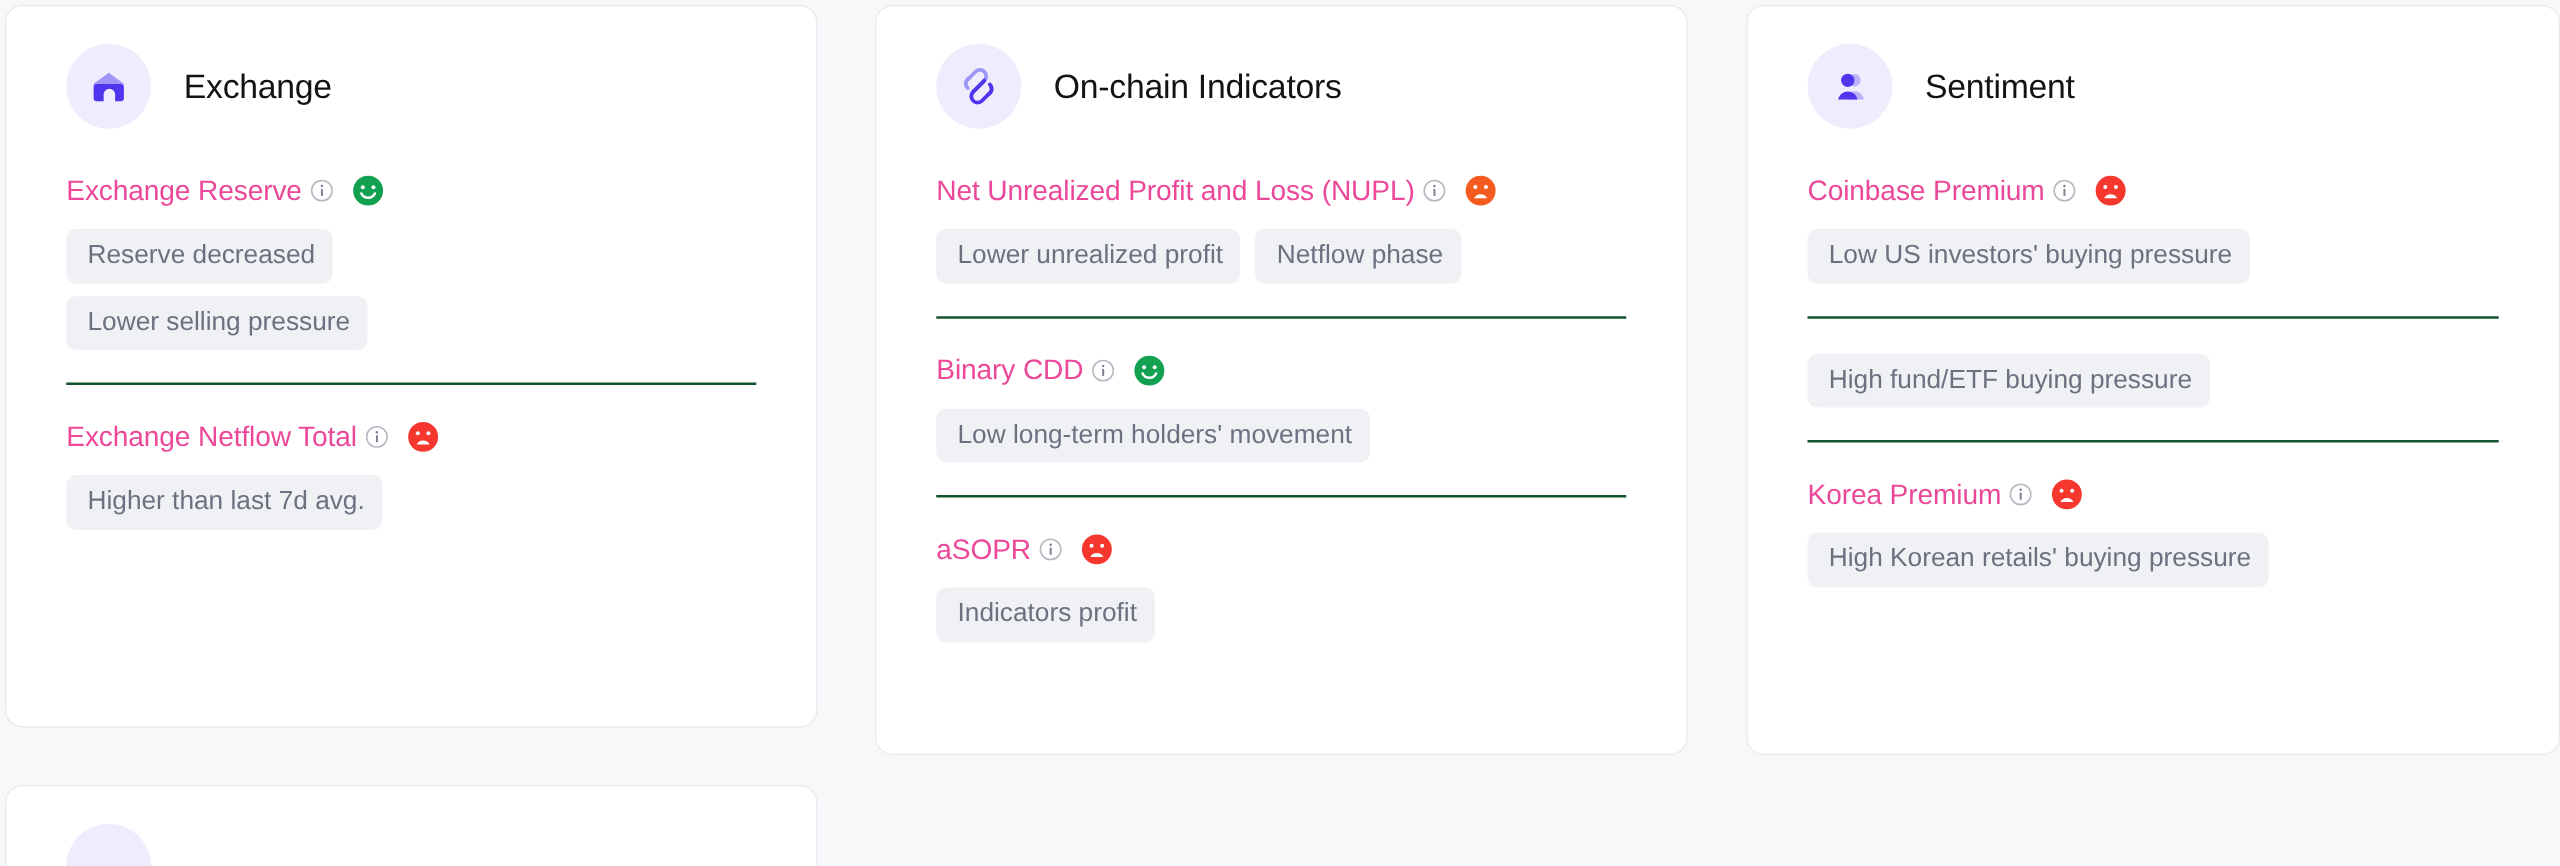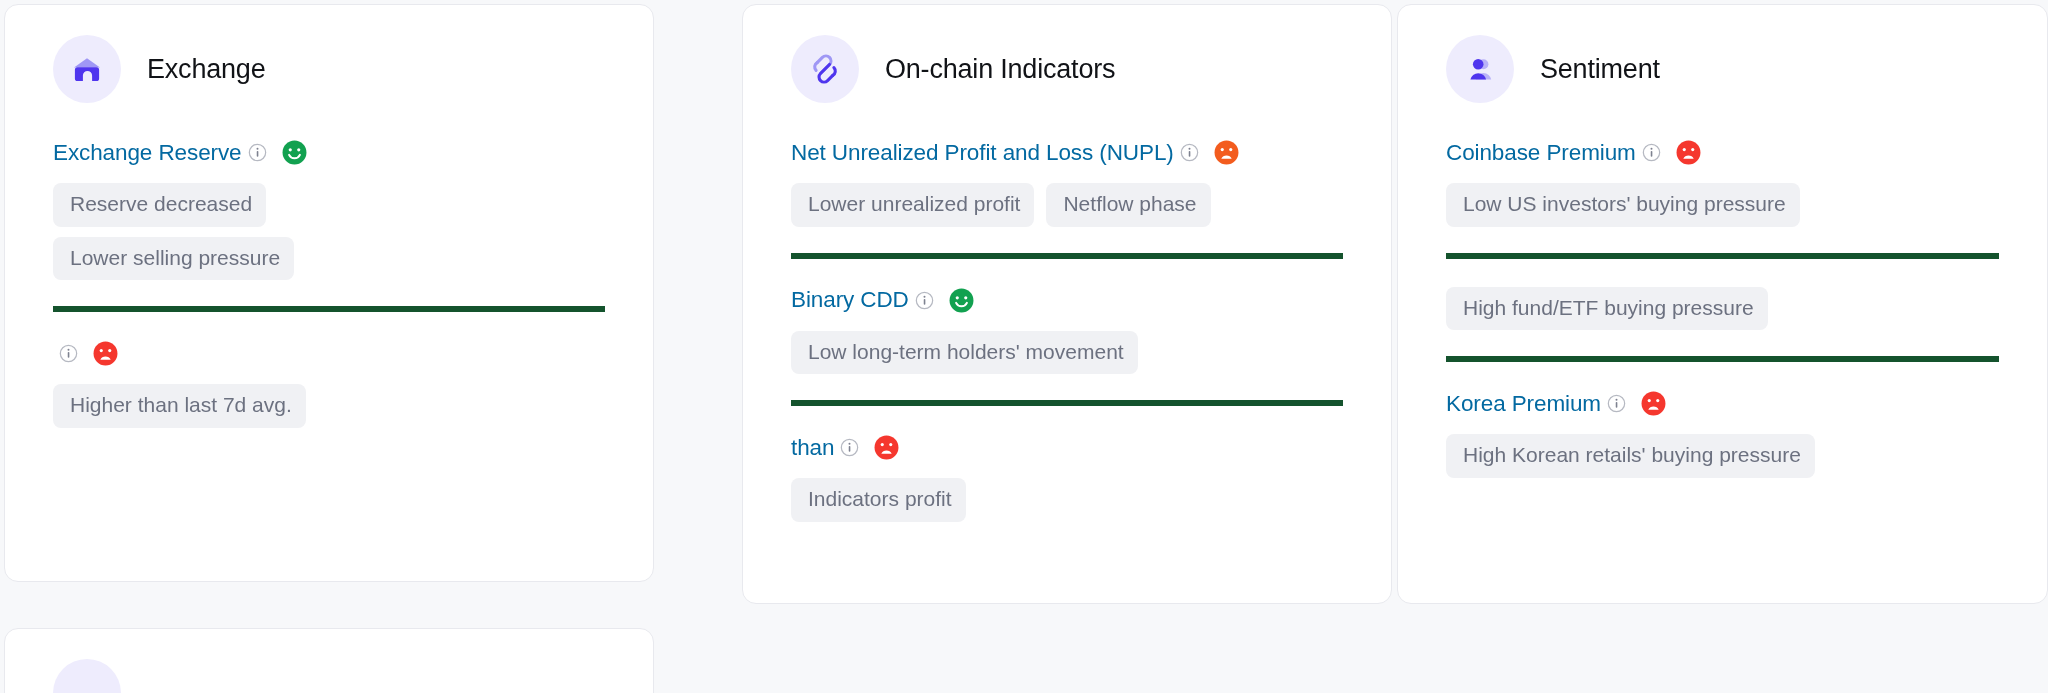--- a/index.html
+++ b/index.html
@@ -23,21 +23,21 @@
 
   
   .column {
     position: absolute;
     top: 4px;
     display: flex;
     flex-direction: column;
     gap: 46px;
   }
   .col-1 { left: 4px;    width: 650px; }
-  .col-2 { left: 742px;  width: 650px; }
+  .col-2 { left: 700px;  width: 650px; }
   .col-3 { left = 1397px; }
   .col-3 { left: 1397px; width: 651px; }
 
   
   .card {
     background: #ffffff;
     border: 1px solid #e8e9ee;
     border-radius: 14px;
     padding: 30px 48px 34px 48px;
   }
@@ -68,33 +68,33 @@
     color: #111317;
     font-weight: 400;
     letter-spacing: -0.2px;
   }
 
   
   .metric {
     padding-top: 2px;
   }
   .metric + .metric {
-    border-top: 6px solid #14532d;
+    border-top: 2px solid #14532d;
     margin-top: 26px;
     padding-top: 28px;
   }
   .metric-head {
     display: flex;
     align-items: center;
     gap: 0px;
     margin-bottom: 17px;
   }
   .metric-label {
     font-size: 22.5px;
-    color: #0369a1;
+    color: #ec4899;
     letter-spacing: -0.1px;
     white-space: nowrap;
   }
   .info-icon {
     width: 19px;
     height: 19px;
     margin-left: 6px;
     flex: 0 0 auto;
     display: block;
   }
@@ -165,20 +165,21 @@
           </span>
         </div>
         <div class="tags stacked">
           <span class="tag">Reserve decreased</span>
           <span class="tag">Lower selling pressure</span>
         </div>
       </div>
 
       <div class="metric">
         <div class="metric-head">
+          <span class="metric-label">Exchange Netflow Total</span>
           <span class="info-icon">
             <svg width="19" height="19" viewBox="0 0 20 20">
               <circle cx="10" cy="10" r="8.6" fill="none" stroke="#b6b9c2" stroke-width="1.3"></circle>
               <circle cx="10" cy="6.1" r="1.05" fill="#7e8290"></circle>
               <rect x="9.2" y="8.4" width="1.7" height="6.2" rx="0.8" fill="#7e8290"></rect>
             </svg>
           </span>
           <span class="mood">
             <svg width="27" height="27" viewBox="0 0 28 28">
               <circle cx="14" cy="14" r="12.4" fill="#f5372e"></circle>
@@ -261,21 +262,21 @@
             </svg>
           </span>
         </div>
         <div class="tags">
           <span class="tag">Low long-term holders' movement</span>
         </div>
       </div>
 
       <div class="metric">
         <div class="metric-head">
-          <span class="metric-label">than</span>
+          <span class="metric-label">aSOPR</span>
           <span class="info-icon">
             <svg width="19" height="19" viewBox="0 0 20 20">
               <circle cx="10" cy="10" r="8.6" fill="none" stroke="#b6b9c2" stroke-width="1.3"></circle>
               <circle cx="10" cy="6.1" r="1.05" fill="#7e8290"></circle>
               <rect x="9.2" y="8.4" width="1.7" height="6.2" rx="0.8" fill="#7e8290"></rect>
             </svg>
           </span>
           <span class="mood">
             <svg width="27" height="27" viewBox="0 0 28 28">
               <circle cx="14" cy="14" r="12.4" fill="#f5372e"></circle>

